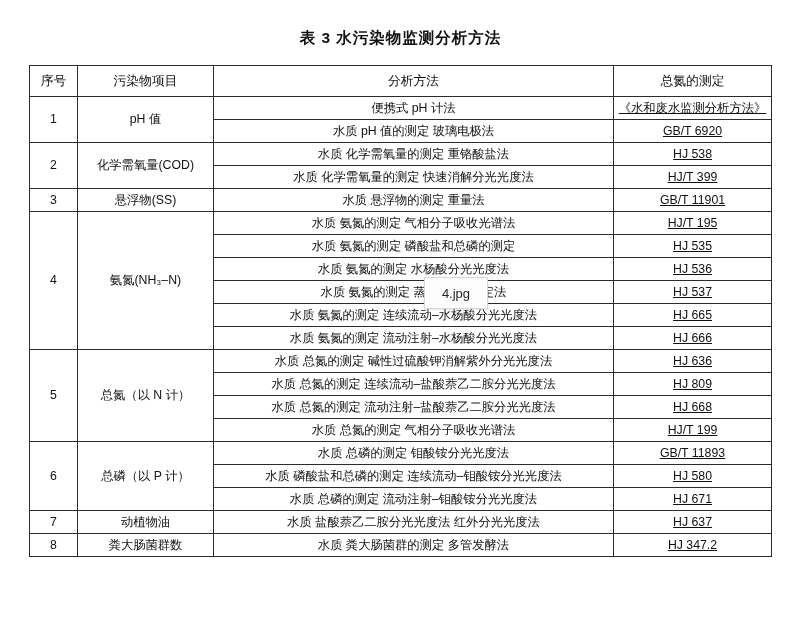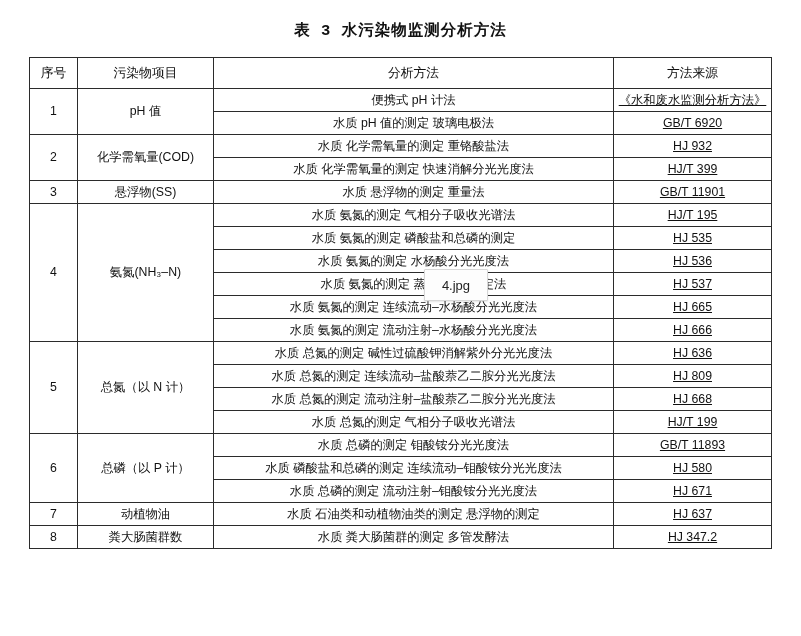--- a/index.html
+++ b/index.html
@@ -20,23 +20,23 @@
     height: 636px;
     box-sizing: border-box;
     padding: 0;
     position: relative;
   }
   .title {
     text-align: center;
     font-size: 15.5px;
     font-weight: bold;
     letter-spacing: 1px;
-    margin-top: 20px;
+    margin-top: 28px;
     margin-bottom: 14px;
-    font-family: Liberation Mono, monospace;
+    font-family: Liberation Sans, sans-serif;
   }
   table.main {
     border-collapse: collapse;
     margin: 16px auto;
     width: 742px;
     table-layout: fixed;
     border: 1.4px solid #222;
   }
   table.main td, table.main th {
     border: 1px solid #2b2b2b;
@@ -96,41 +96,41 @@
       <col class="col-no">
       <col class="col-item">
       <col class="col-method">
       <col class="col-src">
     </colgroup>
     <thead>
       <tr>
         <td>序号</td>
         <td>污染物项目</td>
         <td>分析方法</td>
-        <td>方法来源</td>
+        <td>总氮的测定</td>
       </tr>
     </thead>
     <tbody>
 
       <tr class="row-h">
         <td rowspan="2">1</td>
         <td rowspan="2">pH 值</td>
         <td>便携式 pH 计法</td>
         <td class="src-cell src-multiline">《水和废水监测分析方法》</td>
       </tr>
       <tr class="row-h">
         <td>水质  pH 值的测定   玻璃电极法</td>
         <td class="src-cell">GB/T  6920</td>
       </tr>
 
       <tr class="row-h">
         <td rowspan="2">2</td>
         <td rowspan="2">化学需氧量(COD)</td>
         <td>水质   化学需氧量的测定   重铬酸盐法</td>
-        <td class="src-cell">HJ  932</td>
+        <td class="src-cell">HJ  538</td>
       </tr>
       <tr class="row-h">
         <td>水质  化学需氧量的测定  快速消解分光光度法</td>
         <td class="src-cell">HJ/T  399</td>
       </tr>
 
       <tr class="row-h">
         <td>3</td>
         <td>悬浮物(SS)</td>
         <td>水质   悬浮物的测定   重量法</td>
@@ -194,21 +194,21 @@
         <td class="src-cell">HJ  580</td>
       </tr>
       <tr class="row-h">
         <td>水质  总磷的测定  流动注射–钼酸铵分光光度法</td>
         <td class="src-cell">HJ  671</td>
       </tr>
 
       <tr class="row-h">
         <td>7</td>
         <td>动植物油</td>
-        <td>水质   石油类和动植物油类的测定  悬浮物的测定</td>
+        <td>水质   盐酸萘乙二胺分光光度法  红外分光光度法</td>
         <td class="src-cell">HJ  637</td>
       </tr>
 
       <tr class="row-h">
         <td>8</td>
         <td>粪大肠菌群数</td>
         <td>水质  粪大肠菌群的测定  多管发酵法</td>
         <td class="src-cell">HJ  347.2</td>
       </tr>
 

